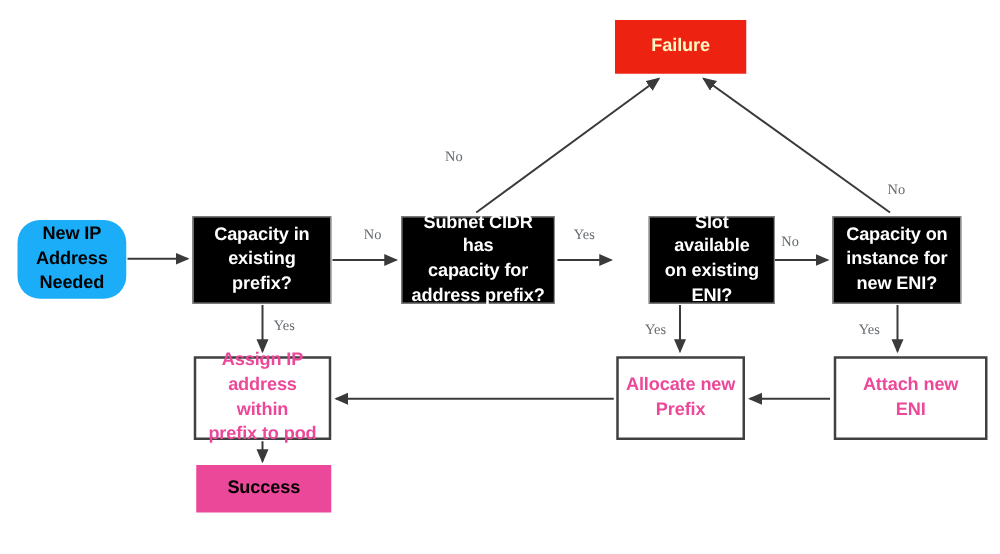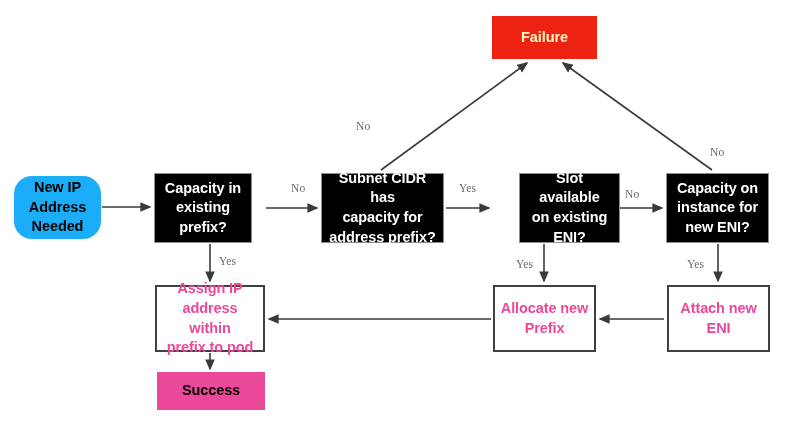--- a/index.html
+++ b/index.html
@@ -96,38 +96,38 @@
         <path d="M 664 319 L 600 319" stroke="#3a3a3a" stroke-width="1.6" fill="none" marker-end="url(#arrowhead)"></path>
         <path d="M 491 319 L 269 319" stroke="#3a3a3a" stroke-width="1.6" fill="none" marker-end="url(#arrowhead)"></path>
         <path d="M 210 353 L 210 369" stroke="#3a3a3a" stroke-width="1.6" fill="none" marker-end="url(#arrowhead)"></path>
       </g>
   </svg>
 
   <div id="node-layer">
       <div class="node start" style="left: 14px; top: 176px; width: 87px; height: 63px; border-radius: 18px;">New IP
 Address
 Needed</div>
-      <div class="node decision" style="left: 154px; top: 173px; width: 98px; height: 70px;">Capacity in
+      <div class="node decision" style="left: 154px; top: 173px; width: 111px; height: 70px;">Capacity in
 existing prefix?</div>
       <div class="node decision" style="left: 321px; top: 173px; width: 123px; height: 70px;">Subnet CIDR has
 capacity for
 address prefix?</div>
       <div class="node decision" style="left: 519px; top: 173px; width: 101px; height: 70px;">Slot available
 on existing
 ENI?</div>
       <div class="node decision" style="left: 666px; top: 173px; width: 103px; height: 70px;">Capacity on
 instance for
 new ENI?</div>
       <div class="node fail" style="left: 492px; top: 16px; width: 105px; height: 43px;">Failure</div>
       <div class="node process" style="left: 155px; top: 285px; width: 110px; height: 67px;">Assign IP
 address within
 prefix to pod</div>
       <div class="node process" style="left: 493px; top: 285px; width: 103px; height: 67px;">Allocate new
 Prefix</div>
-      <div class="node process" style="left: 667px; top: 285px; width: 103px; height: 67px;">Attach new
+      <div class="node process" style="left: 667px; top: 285px; width: 123px; height: 67px;">Attach new
 ENI</div>
       <div class="node success" style="left: 157px; top: 372px; width: 108px; height: 38px;">Success</div>
     </div>
   <div id="label-layer">
       <div class="edge-label" style="left: 291px; top: 182px;">No</div>
       <div class="edge-label" style="left: 219px; top: 255px;">Yes</div>
       <div class="edge-label" style="left: 356px; top: 120px;">No</div>
       <div class="edge-label" style="left: 459px; top: 182px;">Yes</div>
       <div class="edge-label" style="left: 625px; top: 188px;">No</div>
       <div class="edge-label" style="left: 516px; top: 258px;">Yes</div>

